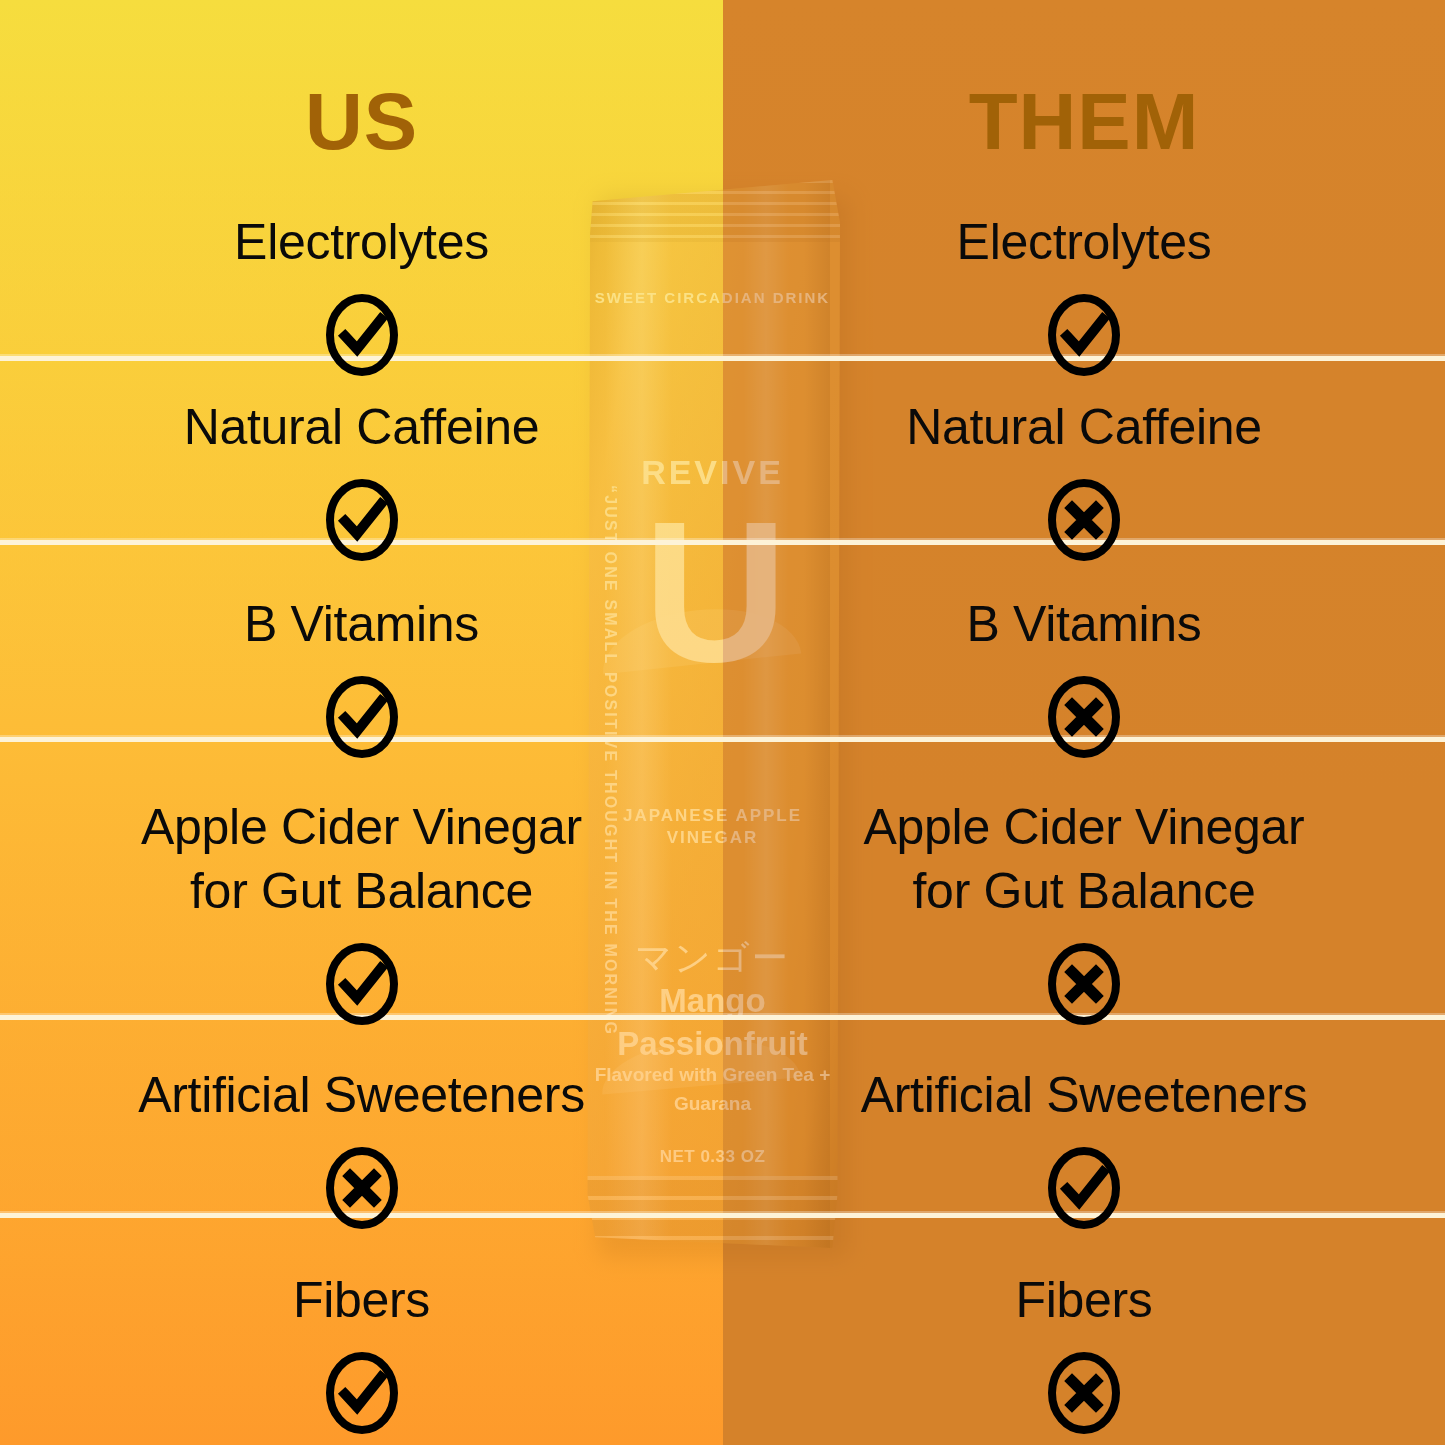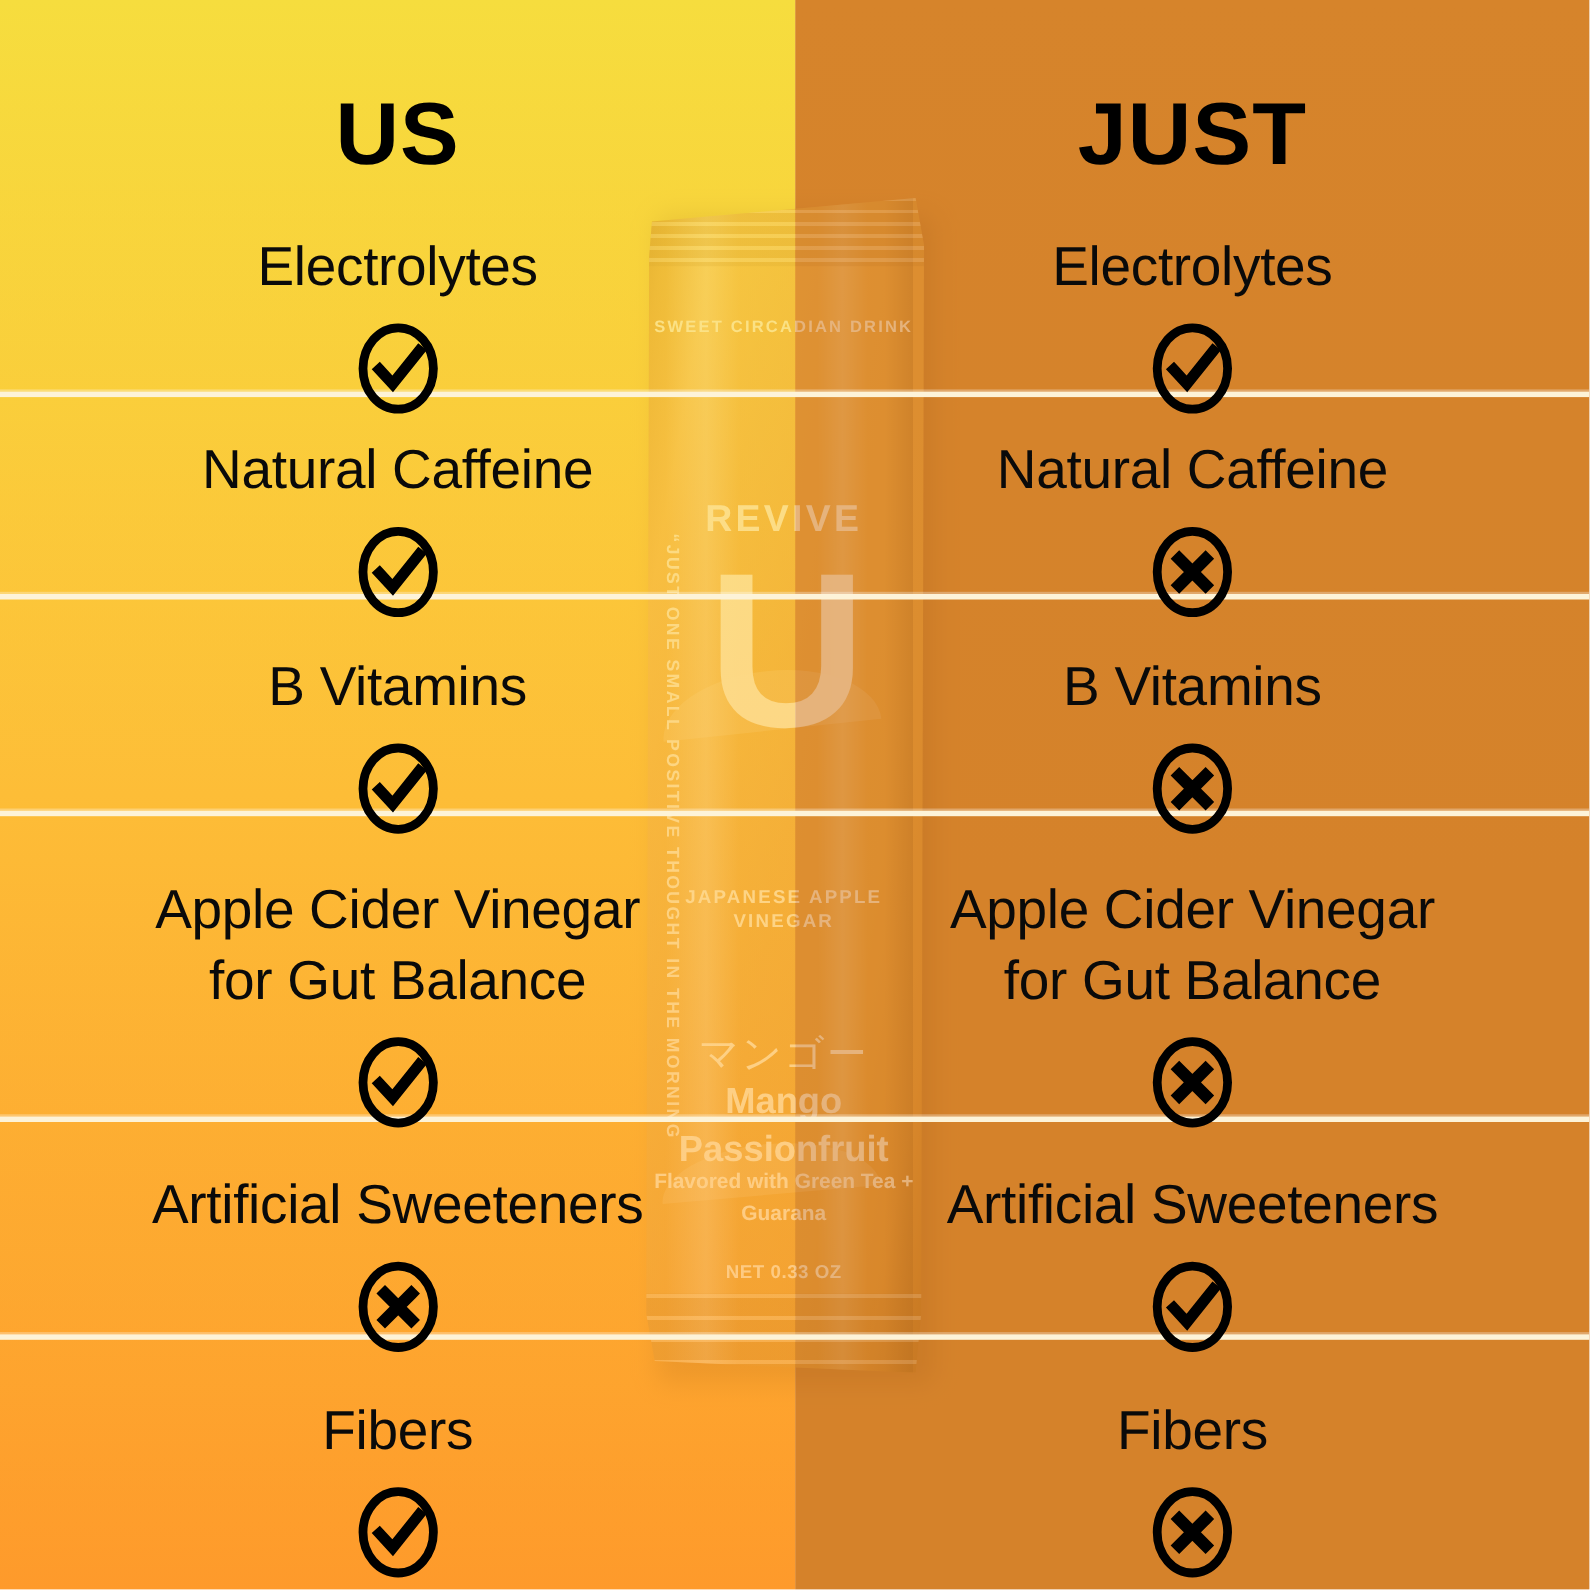--- a/index.html
+++ b/index.html
@@ -25,21 +25,21 @@
                     height:2px; background:rgba(255,255,255,.30); }
 
   
   .grid { position:absolute; inset:0; z-index:7; }
   .cell { position:absolute; display:flex; flex-direction:column;
           align-items:center; justify-content:flex-start; }
 
   .col-l { left:0;   width:723px; }
   .col-r { left:723px; width:722px; }
 
-  .hdr { font-size:80px; font-weight:700; color:#000000;
+  .hdr { font-size:80px; font-weight:700; color:#a16207;
          letter-spacing:1px; line-height:1; }
 
   .feature { font-size:50px; font-weight:400; color:#0a0a0a;
              line-height:1.28; text-align:center; letter-spacing:-.3px;
              white-space:pre-line; }
 
   .mark { margin-top:18px; }
   .mark svg { display:block; }
 
   
@@ -157,21 +157,21 @@
   <div class="divider" style="top:737px"></div>
   <div class="divider" style="top:1015px"></div>
   <div class="divider" style="top:1213px"></div>
 
   <div class="grid">
 
     <div class="cell col-l" style="top:82px">
       <div class="hdr">US</div>
     </div>
     <div class="cell col-r" style="top:82px">
-      <div class="hdr">JUST</div>
+      <div class="hdr">THEM</div>
     </div>
 
     <div class="cell col-l" style="top:210px">
       <div class="feature">Electrolytes</div>
       <div class="mark">
         <svg width="78" height="86" viewBox="0 0 78 86" aria-hidden="true">
           <ellipse cx="39" cy="43" rx="32" ry="37" fill="none" stroke="#000" stroke-width="8"></ellipse>
           <path d="M22 44 L34 57 L58 27" fill="none" stroke="#000" stroke-width="10" stroke-linecap="square" stroke-linejoin="miter"></path>
         </svg>
       </div>

